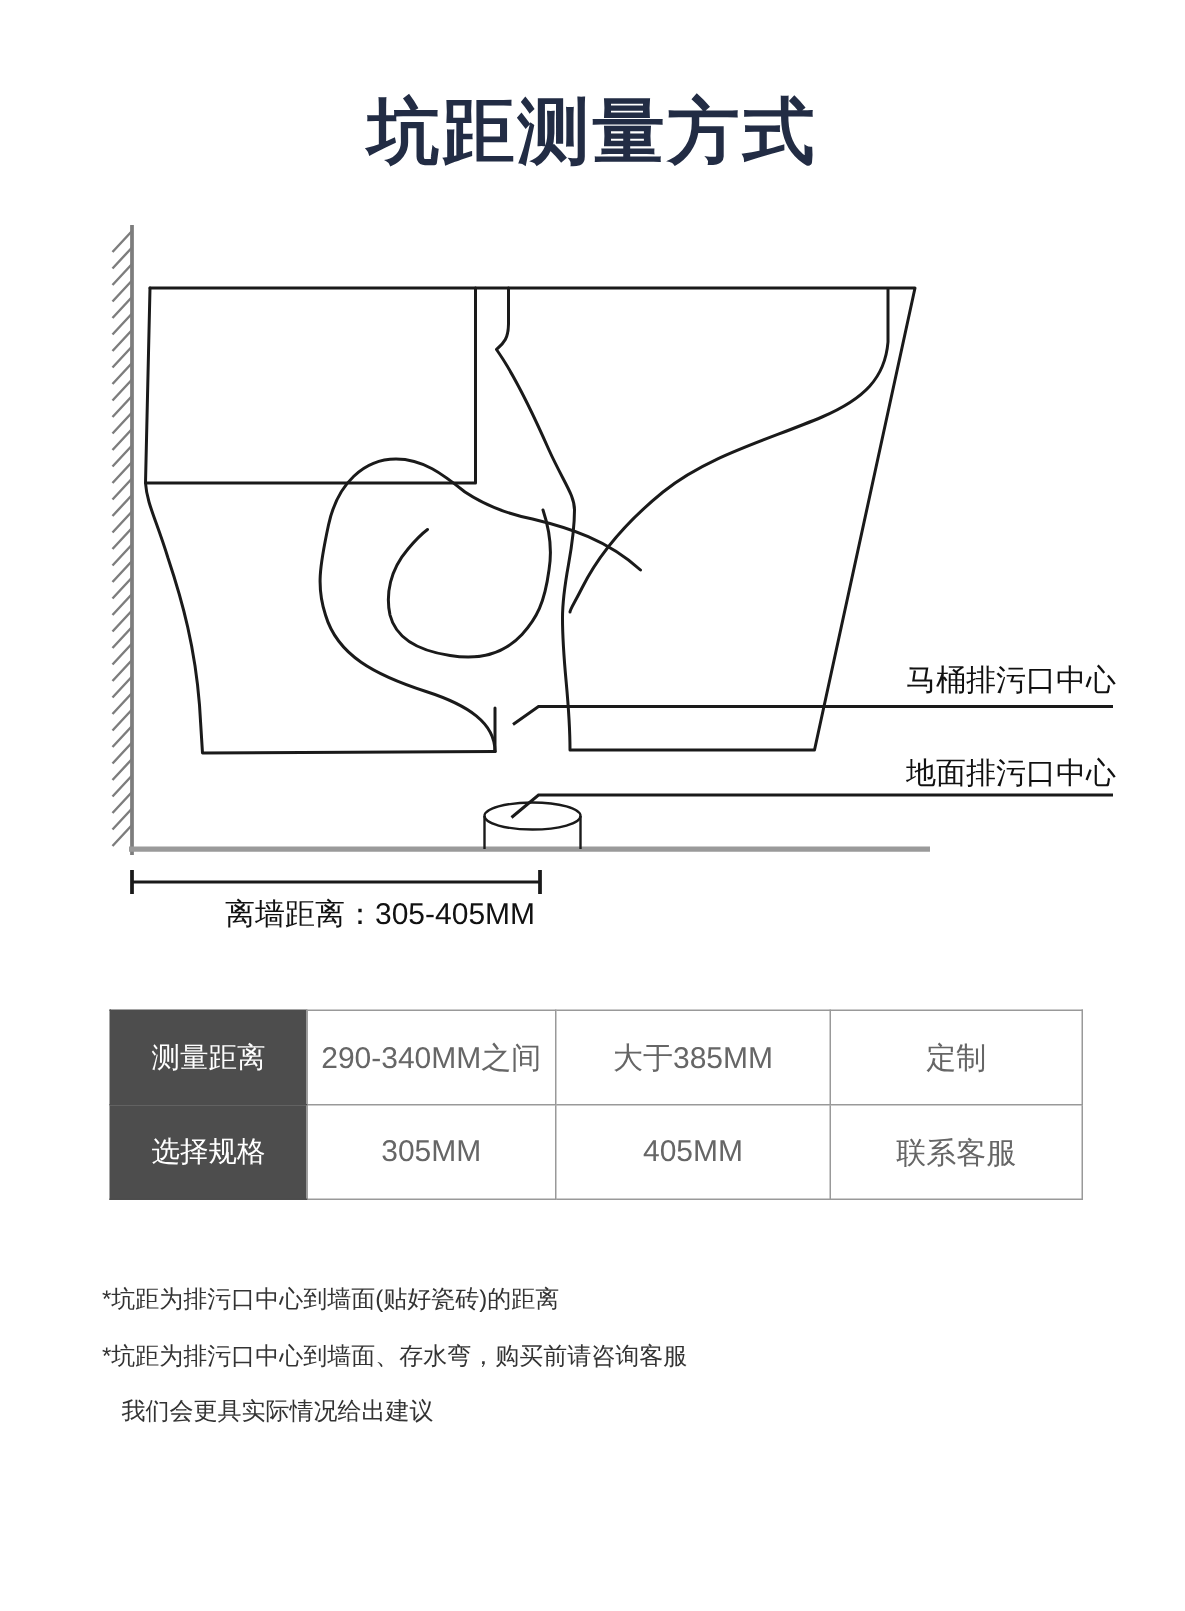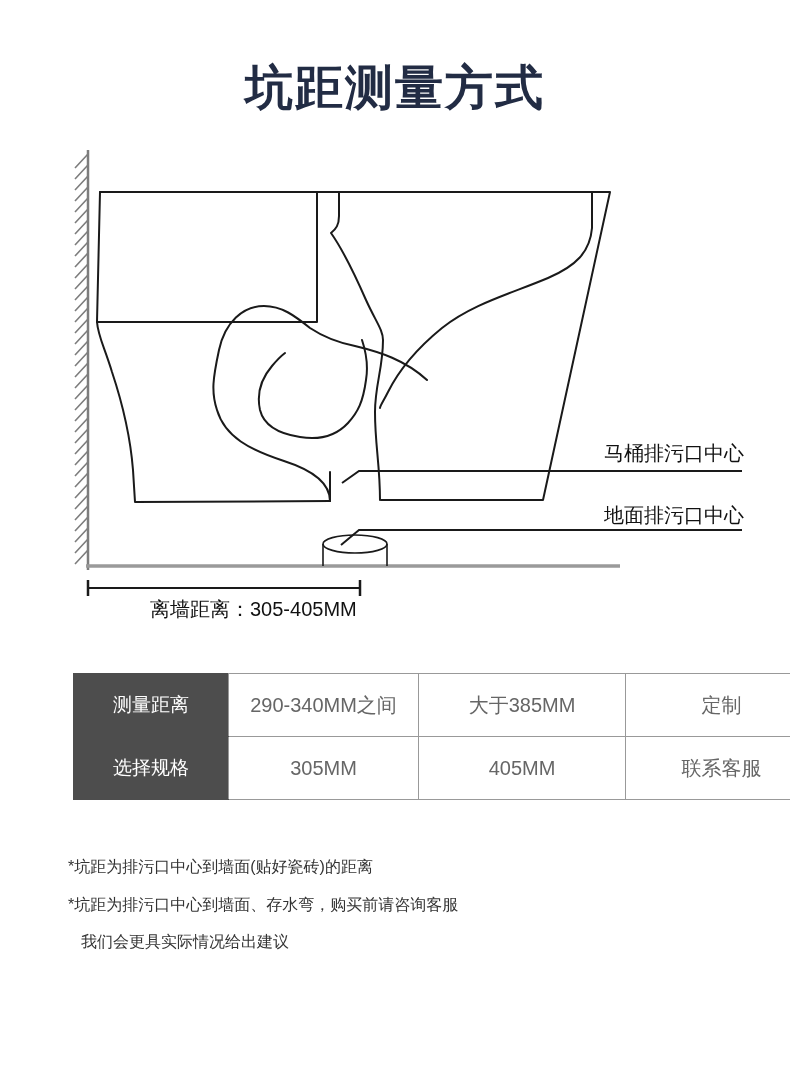--- a/index.html
+++ b/index.html
@@ -8,21 +8,21 @@
   .page-title{position:absolute;left:0;top:56px;width:100%;text-align:center;
     font-size:48px;font-weight:bold;color:#222c44;letter-spacing:2px;}
   .diagram-svg{position:absolute;left:0;top:140px;}
   .diagram-label{position:absolute;font-size:20px;color:#111;white-space:nowrap;}
   .label-toilet-outlet{top:440px;left:600px;width:144px;text-align:right;}
   .label-floor-outlet{top:502px;left:600px;width:144px;text-align:right;}
   .dimension-label{top:596px;left:116px;font-size:20px;margin-left:34px;}
   .spec-table{position:absolute;left:73px;top:673px;width:644px;height:127px;
     border-collapse:collapse;table-layout:fixed;}
   .spec-table td{border:1px solid #999;text-align:center;vertical-align:middle;
-    font-size:20px;color:#666;padding:12px;margin-left:20px;}
+    font-size:20px;color:#666;padding:0;margin-left:20px;}
   .spec-table td.dark{background:#4d4d4d;color:#fff;font-size:19px;
     border-color:#4d4d4d #999 #4d4d4d #4d4d4d;}
   .col-head{width:130px;} .col-a{width:165px;} .col-b{width:182px;} .col-c{width:167px;}
   .notes{position:absolute;left:68px;top:848px;font-size:16px;line-height:37.5px;color:#333;}
   .notes .note-line{white-space:nowrap;}
   .notes .note-line.indent{padding-left:13px;}
 </style>
 </head>
 <body>
 

